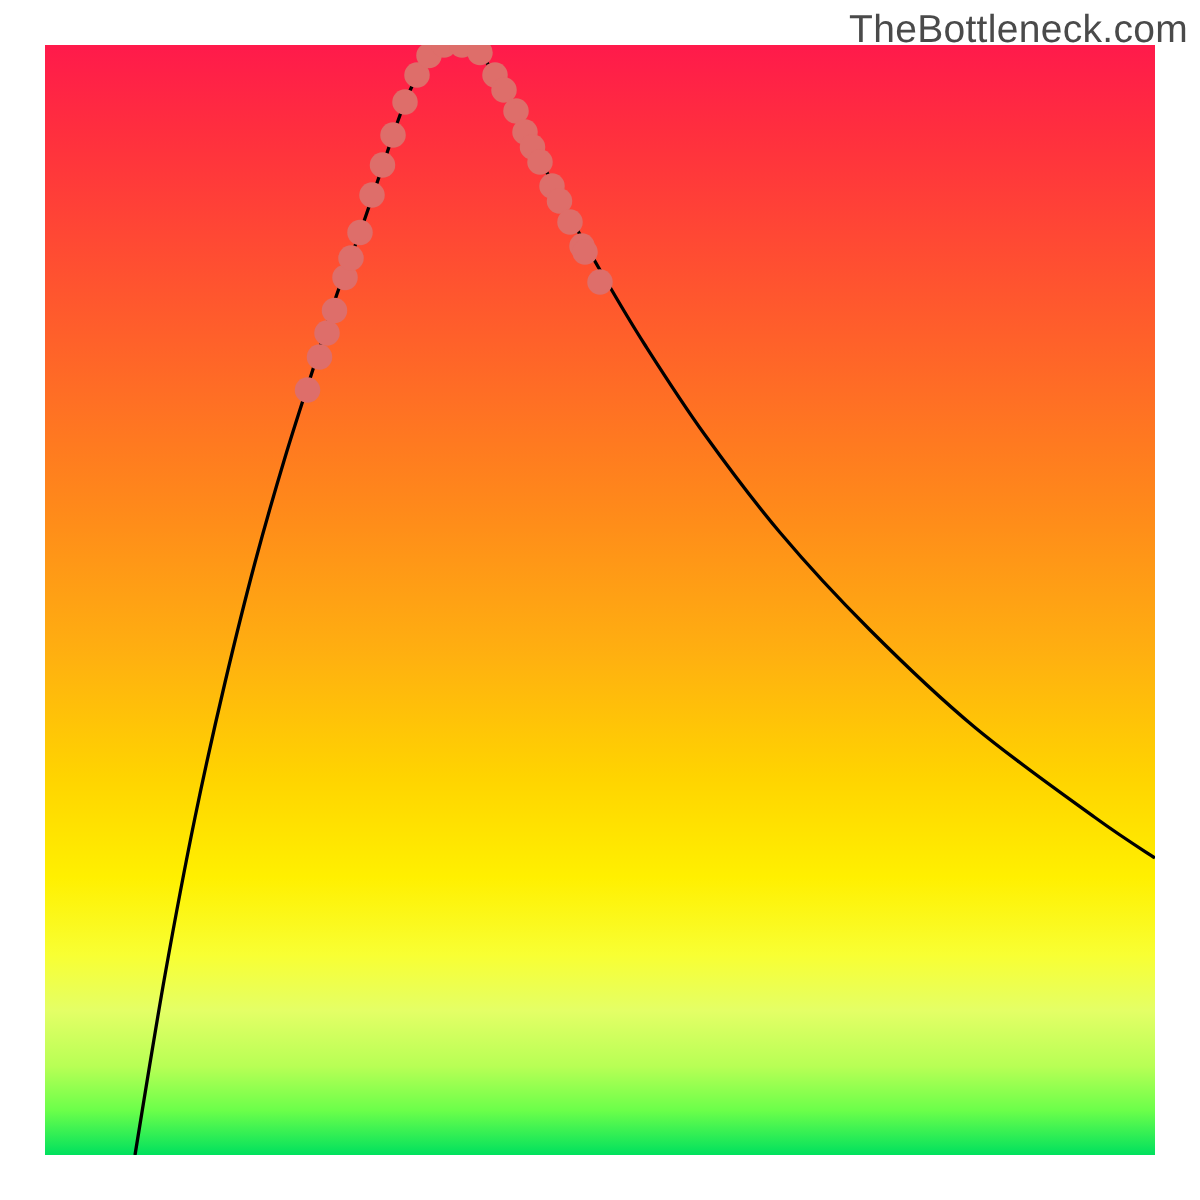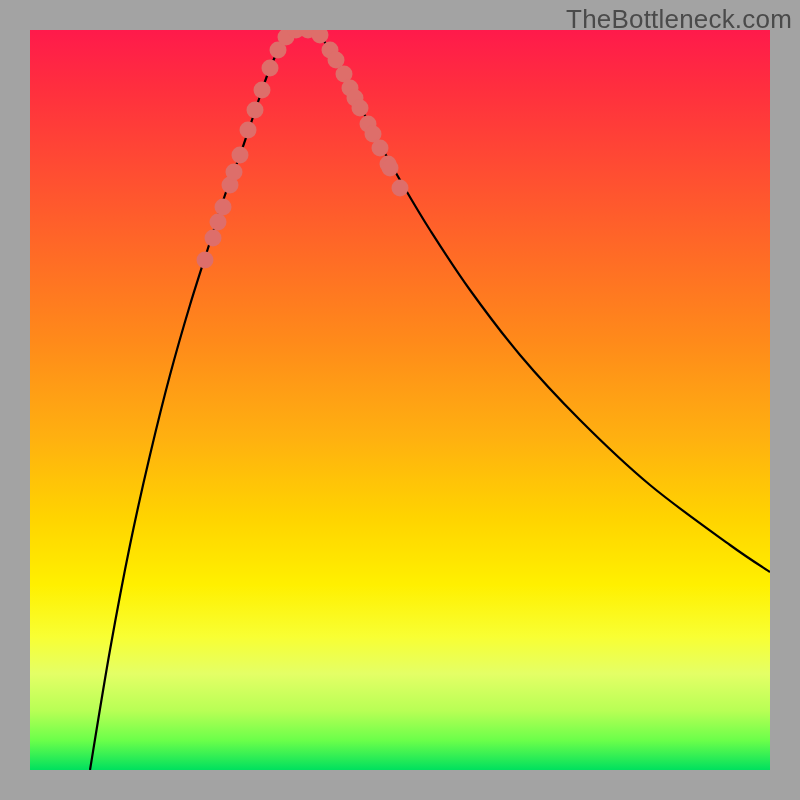--- a/index.html
+++ b/index.html
@@ -8,21 +8,21 @@
     width: 800px;
     height: 800px;
     background: #000;
     overflow: hidden;
     font-family: Arial, Helvetica, sans-serif;
   }
   .frame {
     position: relative;
     width: 800px;
     height: 800px;
-    background: #a3a3a3;
+    background: #ffffff;
   }
   .plot-area {
     position: absolute;
     left: 30px;
     top: 30px;
     width: 740px;
     height: 740px;
     
     background: linear-gradient(to bottom,
       #ff1a4b 0%,

